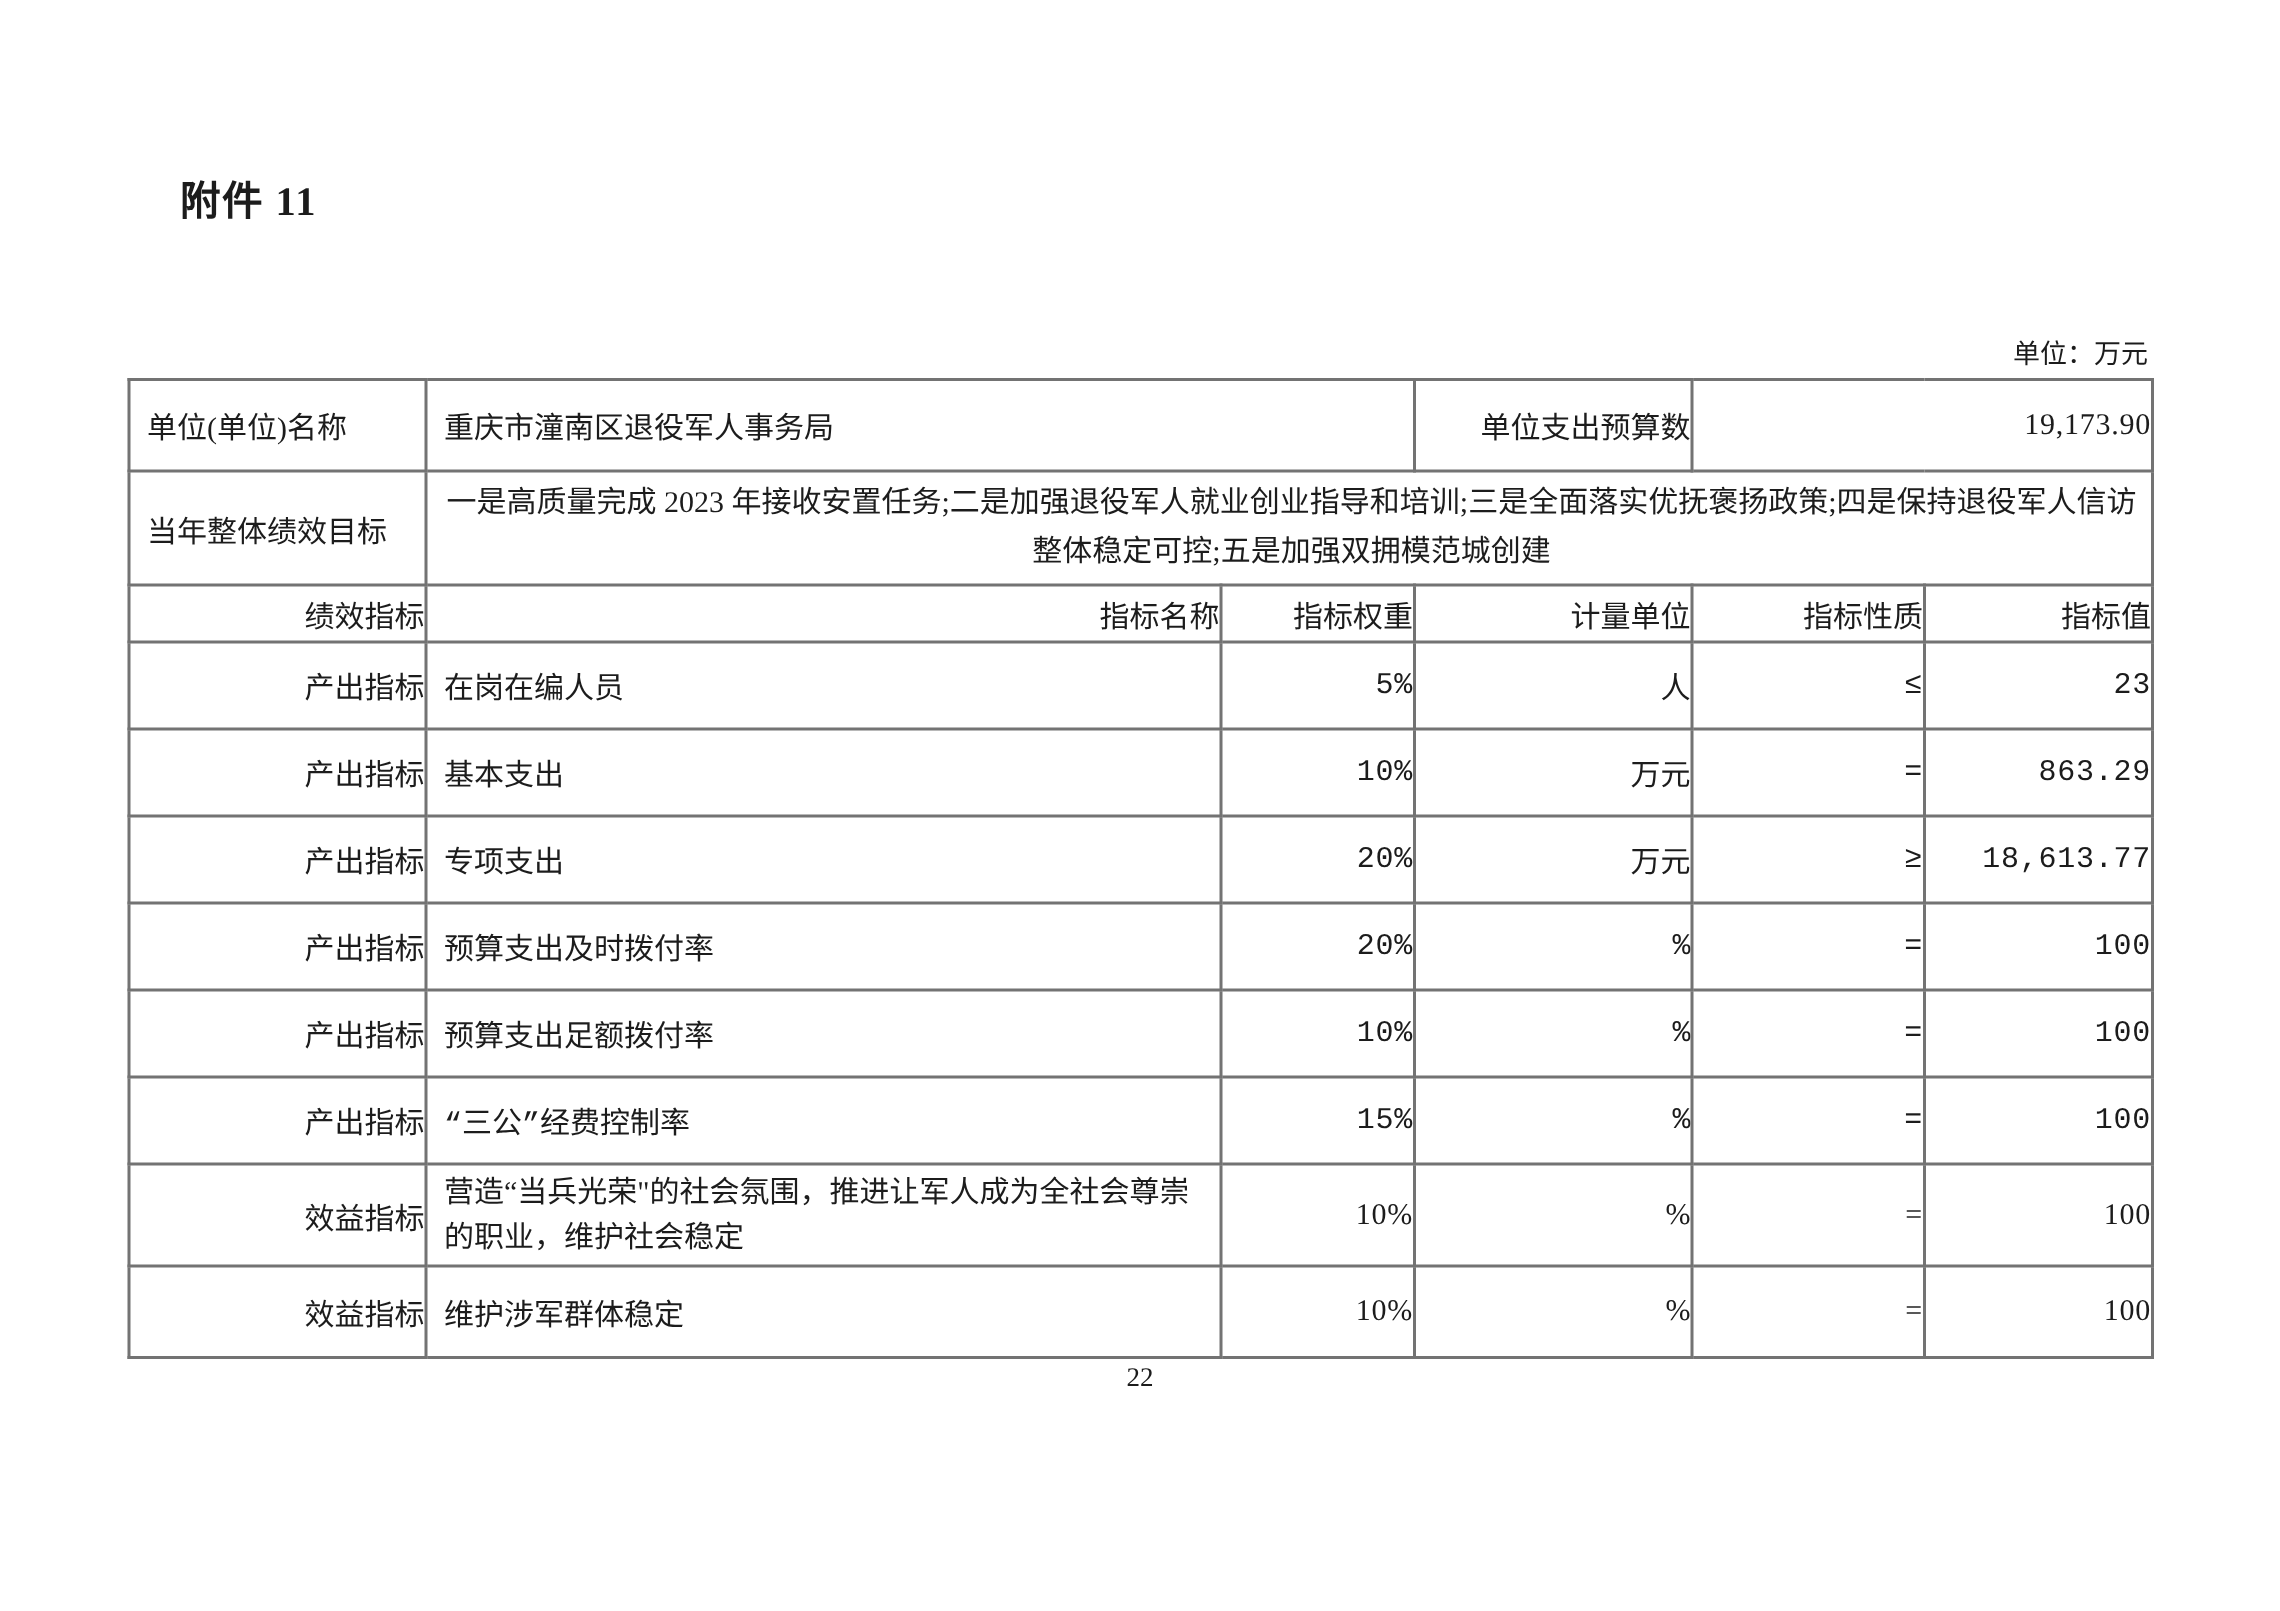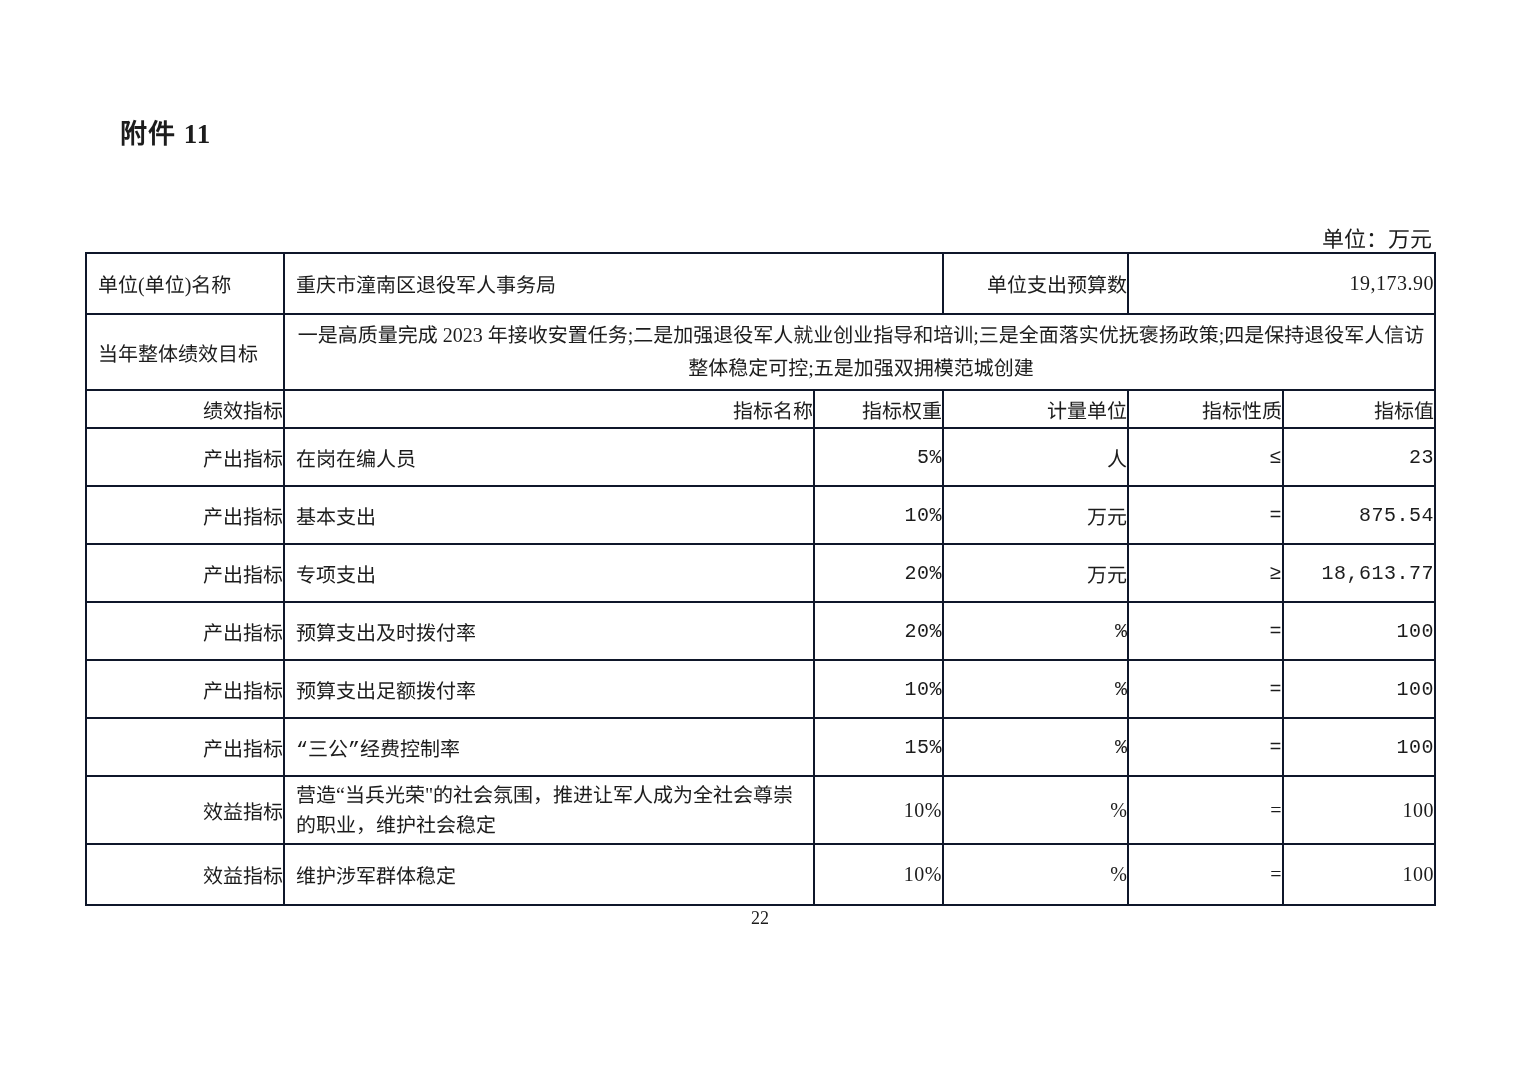--- a/index.html
+++ b/index.html
@@ -30,32 +30,32 @@
     top: 163px;
     text-align: center;
     font-size: 37px;
     font-weight: bold;
     letter-spacing: 1px;
   }
   .unit-note {
     position: absolute;
     right: 88px;
     top: 221px;
-    font-size: 22px;
+    font-size: 18px;
   }
   table.perf {
     position: absolute;
     left: 85px;
     top: 252px;
     width: 1349px;
     border-collapse: collapse;
     table-layout: fixed;
   }
   table.perf td, table.perf th {
-    border: 2px solid #0f172a;
+    border: 2px solid #737373;
     font-size: 20px;
     font-weight: normal;
     vertical-align: middle;
     overflow: hidden;
   }
   .ctr { text-align: right; }
   .pad-l { text-align: left; padding-left: 11px; padding-right: 8px; }
   .bold { font-weight: bold; }
   .num { font-size: 19px; letter-spacing: 0.5px; }
   .goal {
@@ -132,21 +132,21 @@
         <td class="ctr">人</td>
         <td class="ctr num">≤</td>
         <td class="ctr num">23</td>
       </tr>
       <tr class="r-data">
         <td class="ctr bold">产出指标</td>
         <td class="pad-l bold">基本支出</td>
         <td class="ctr num">10%</td>
         <td class="ctr">万元</td>
         <td class="ctr num">=</td>
-        <td class="ctr num">875.54</td>
+        <td class="ctr num">863.29</td>
       </tr>
       <tr class="r-data">
         <td class="ctr bold">产出指标</td>
         <td class="pad-l bold">专项支出</td>
         <td class="ctr num">20%</td>
         <td class="ctr">万元</td>
         <td class="ctr num">≥</td>
         <td class="ctr num">18,613.77</td>
       </tr>
       <tr class="r-data">

